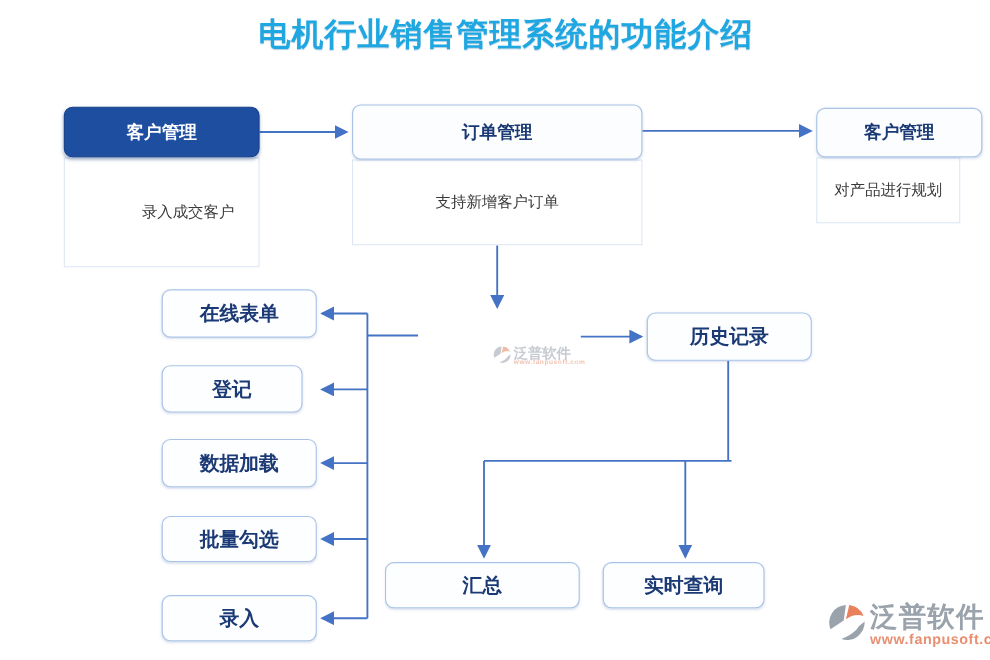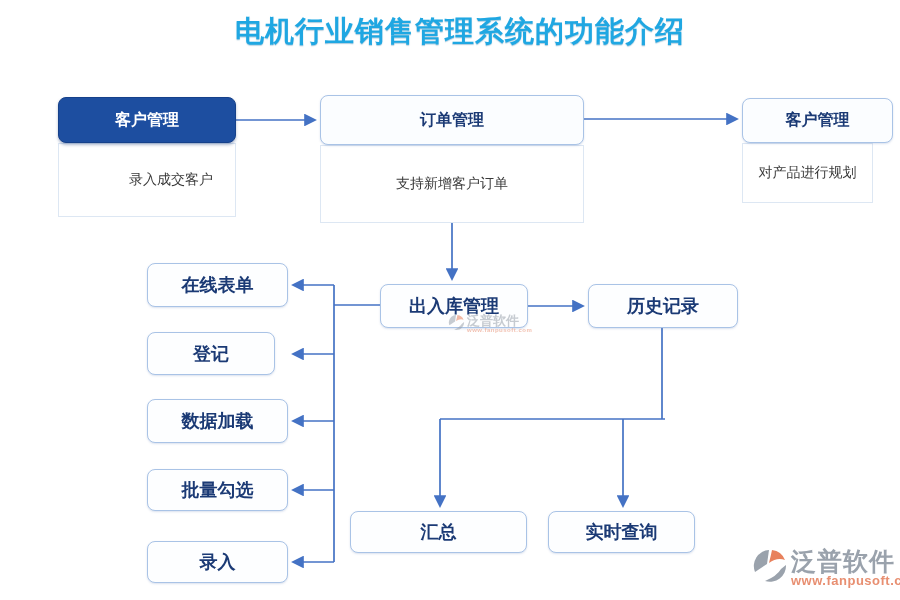--- a/index.html
+++ b/index.html
@@ -36,21 +36,21 @@
     background:var(--primary-fill);border:1px solid #16418a;color:#ffffff;
     box-shadow:0 2px 3px rgba(30,60,120,0.35);
   }
   .desc{
     position:absolute;display:flex;align-items:center;justify-content:center;
     background:#ffffff;border:1px solid var(--desc-border);
     color:#3a3a3a;font-size:14px;z-index:2;box-sizing:border-box;text-align:center;
   }
   
   .n-customer{left:58px;top:97px;width:178px;height:46px;}
-  .d-customer{left:58px;top:143px;width:178px;height:74px;padding-left:48px;}
+  .d-customer{left:58px;top:143px;width:178px;height:100px;padding-left:48px;}
   .n-order{left:320px;top:95px;width:264px;height:50px;background:#fbfdff;}
   .d-order{left:320px;top:145px;width:264px;height:78px;}
   .n-product{left:742px;top:98px;width:151px;height:45px;background:#fbfdff;}
   .d-product{left:742px;top:143px;width:131px;height:60px;}
   
   .n-warehouse{left:380px;top:284px;width:148px;height:44px;}
   .n-history{left:588px;top:284px;width:150px;height:44px;}
   
   .n-onlineform{left:147px;top:263px;width:141px;height:44px;}
   .n-register{left:147px;top:332px;width:128px;height:43px;}
@@ -118,21 +118,20 @@
 
   <div class="node header filled n-customer">客户管理</div>
   <div class="desc d-customer">录入成交客户</div>
 
   <div class="node header n-order">订单管理</div>
   <div class="desc d-order">支持新增客户订单</div>
 
   <div class="node header n-product">客户管理</div>
   <div class="desc d-product">对产品进行规划</div>
 
-  <div class="node n-warehouse">出入库管理</div>
   <div class="node n-history">历史记录</div>
 
   <div class="node n-onlineform">在线表单</div>
   <div class="node n-register">登记</div>
   <div class="node n-dataload">数据加载</div>
   <div class="node n-batch">批量勾选</div>
   <div class="node n-entry">录入</div>
 
   <div class="node n-summary">汇总</div>
   <div class="node n-realtime">实时查询</div>

